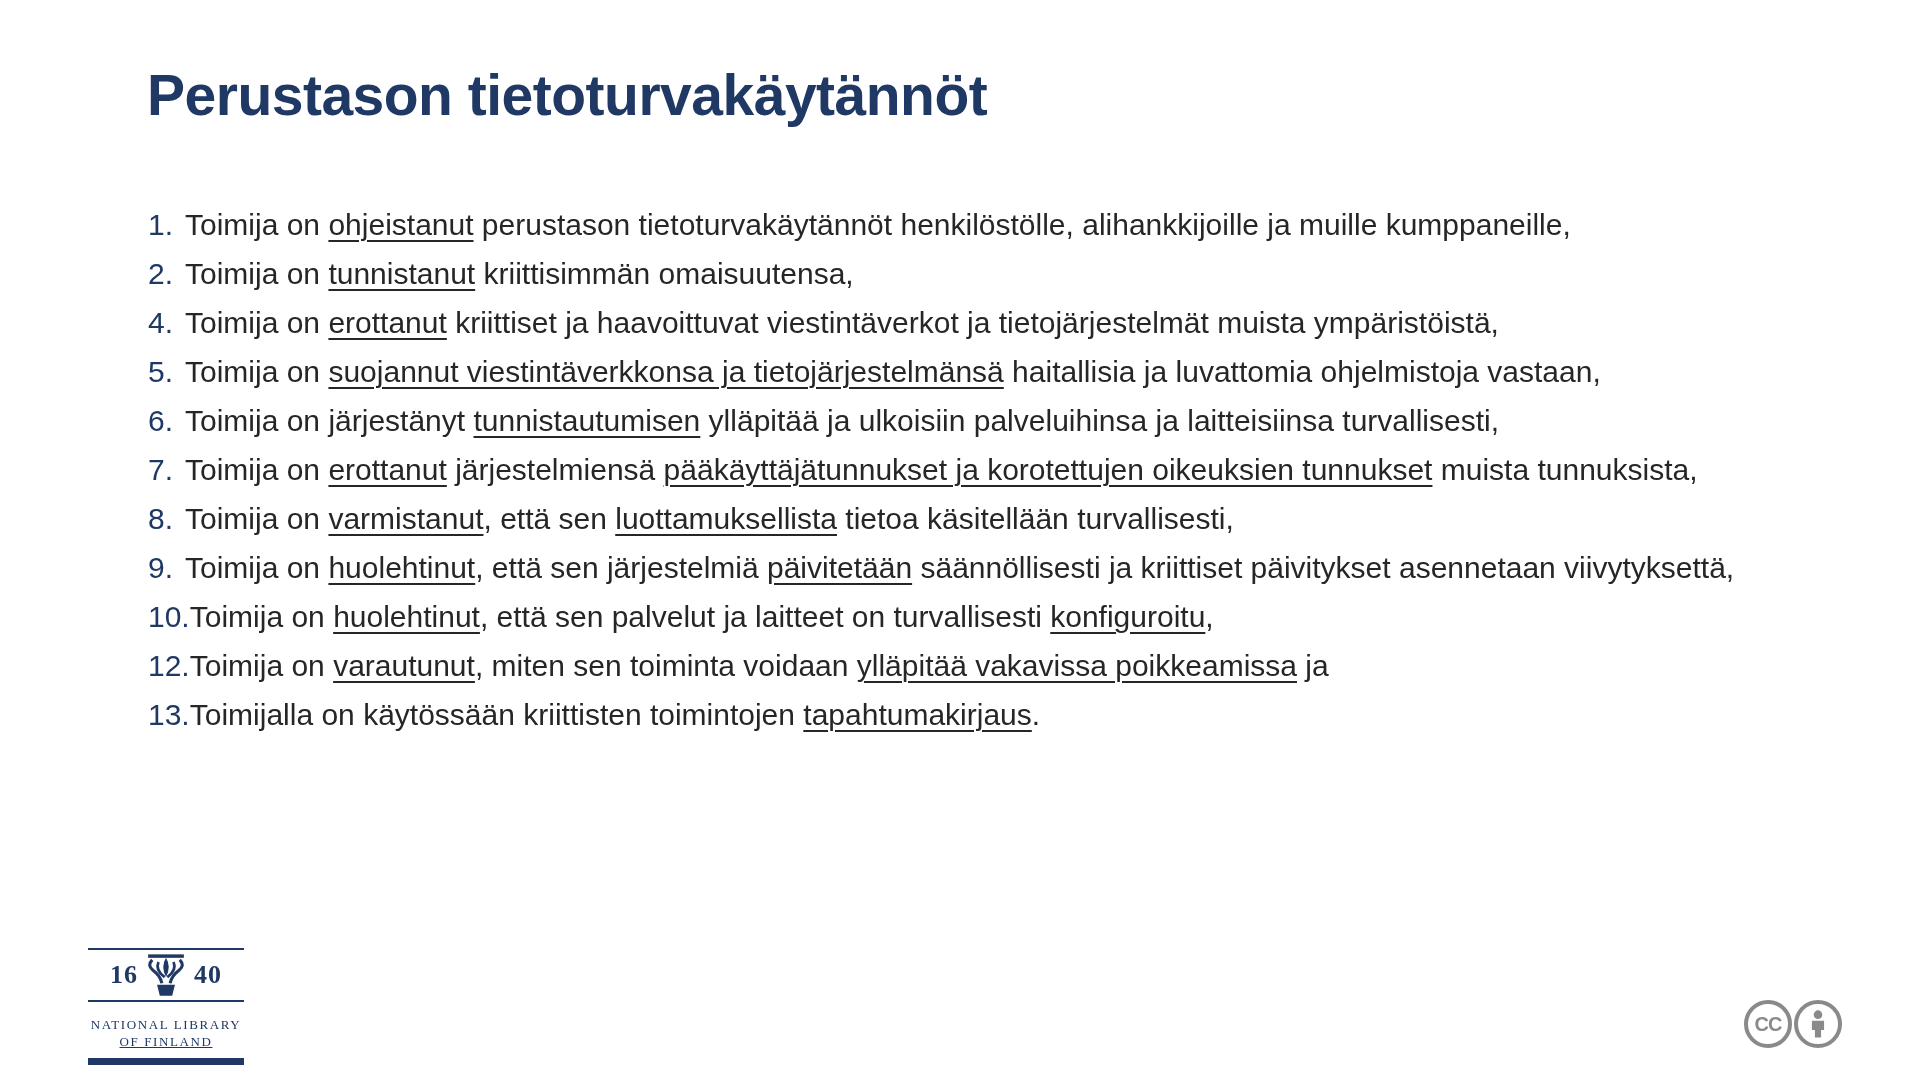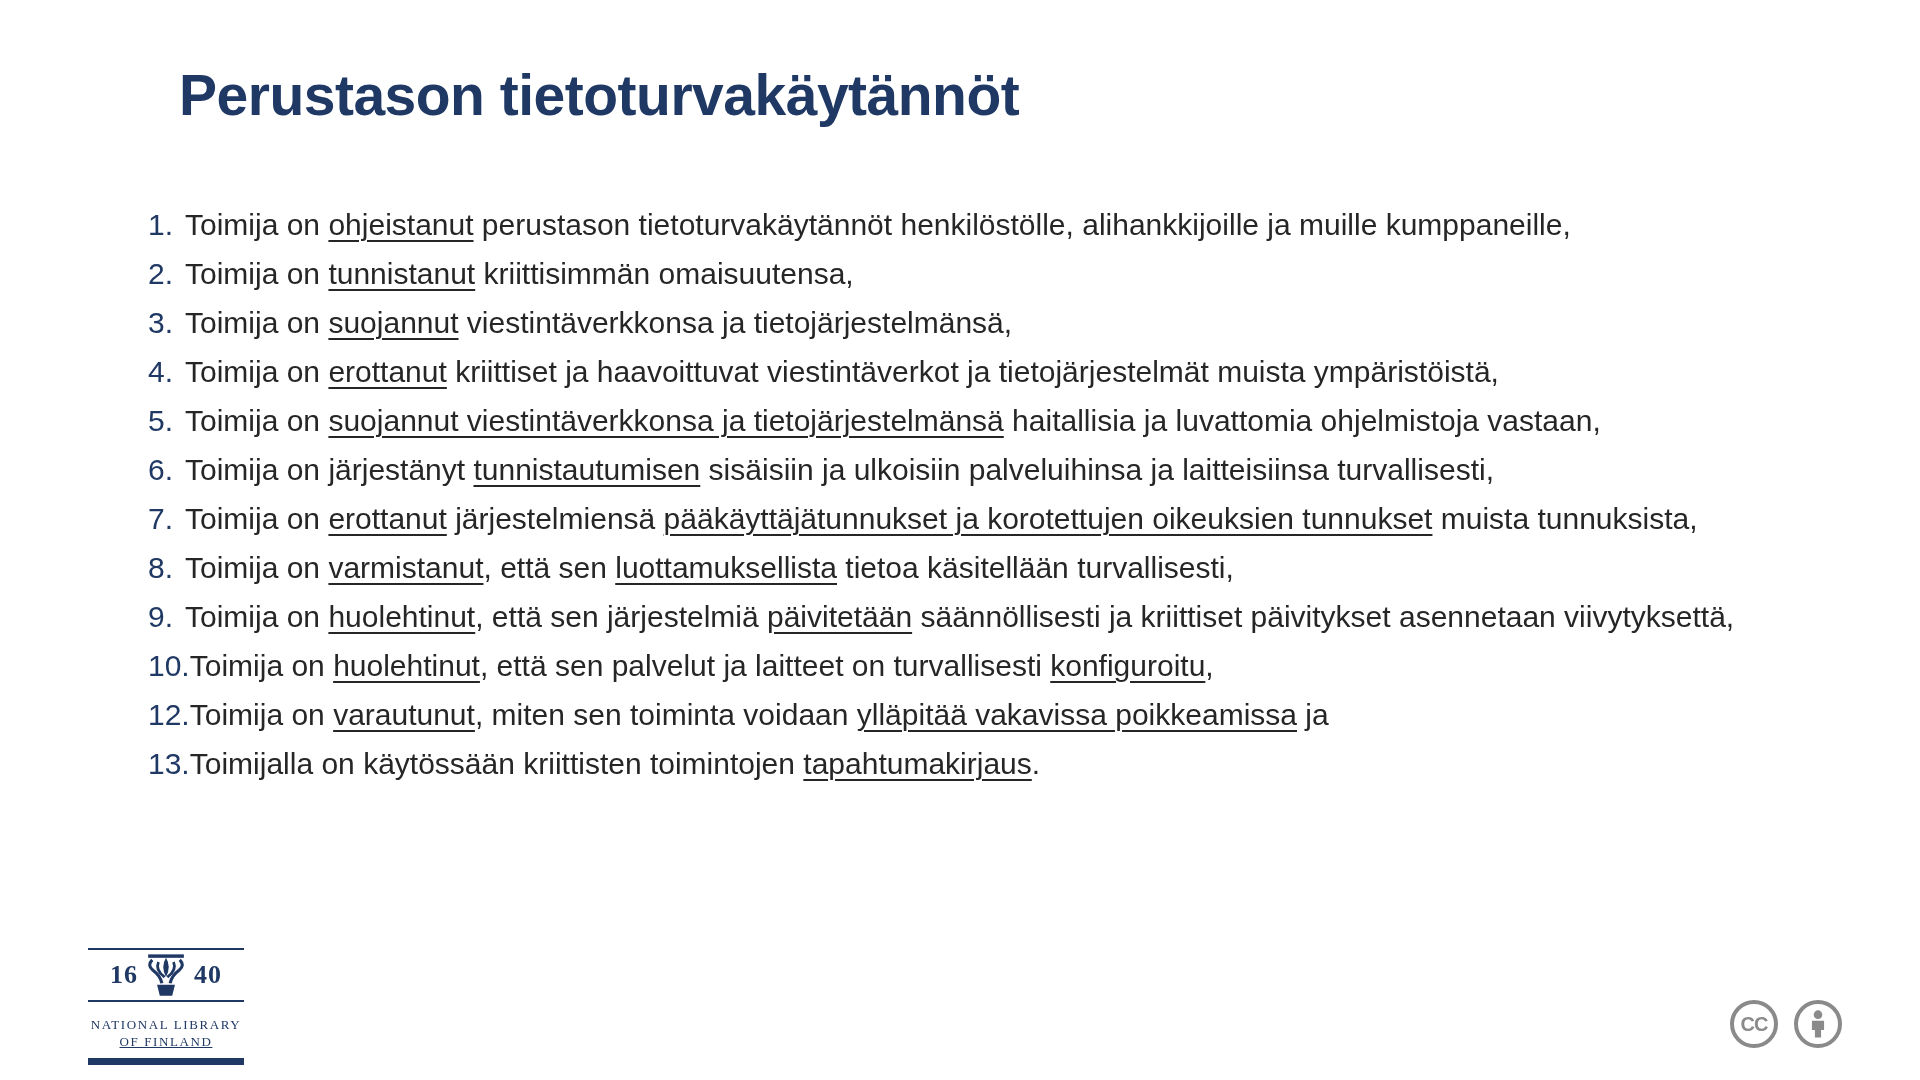--- a/index.html
+++ b/index.html
@@ -20,21 +20,20 @@
     overflow:hidden;
   }
   .title{
     position:absolute;
     left:147px;top:62px;
     font-size:57px;
     font-weight:bold;
     letter-spacing:-0.5px;
     color:var(--title_navy);
     white-space:nowrap;
-    margin-left:32px;
   }
   ol.practices{
     position:absolute;
     left:148px;top:200px;
     width:1740px;
     list-style:none;
   }
   ol.practices li{
     height:49px;
     line-height:49px;
@@ -89,21 +88,21 @@
     font-size:13px;letter-spacing:1.6px;
     line-height:17px;
     white-space:nowrap;
     text-decoration:underline;
   }
   .logo .bar{height:7px;background:var(--logo_navy);margin-top:8px;}
   
   .license{
     position:absolute;
     right:78px;top:1000px;
-    display:flex;gap:16px;align-items:center;
+    display:flex;gap:2px;align-items:center;
   }
   .badge{
     width:48px;height:48px;
     border:4.5px solid var(--license_gray);
     border-radius:50%;
     display:flex;align-items:center;justify-content:center;
     background:var(--background);
   }
   .badge .cc-text{
     font-size:20px;font-weight:bold;
@@ -114,24 +113,23 @@
 </head>
 <body>
 
 <div class="slide">
 
   <h1 class="title">Perustason tietoturvakäytännöt</h1>
 
   <ol class="practices">
       <li><span class="num">1.</span><span><span>Toimija on </span><span class="u">ohjeistanut</span><span> perustason tietoturvakäytännöt henkilöstölle, alihankkijoille ja muille kumppaneille,</span></span></li>
       <li><span class="num">2.</span><span><span>Toimija on </span><span class="u">tunnistanut</span><span> kriittisimmän omaisuutensa,</span></span></li>
-      <li><span class="num">3.</span><span><span>Toimija on </span><span class="u">suojannut</span><span> viestintäverkkonsa ja tietojärjestelmänsä,</span></span></li>
       <li><span class="num">4.</span><span><span>Toimija on </span><span class="u">erottanut</span><span> kriittiset ja haavoittuvat viestintäverkot ja tietojärjestelmät muista ympäristöistä,</span></span></li>
       <li><span class="num">5.</span><span><span>Toimija on </span><span class="u">suojannut viestintäverkkonsa ja tietojärjestelmänsä</span><span> haitallisia ja luvattomia ohjelmistoja vastaan,</span></span></li>
-      <li><span class="num">6.</span><span><span>Toimija on järjestänyt </span><span class="u">tunnistautumisen</span><span> sisäisiin ja ulkoisiin palveluihinsa ja laitteisiinsa turvallisesti,</span></span></li>
+      <li><span class="num">6.</span><span><span>Toimija on järjestänyt </span><span class="u">tunnistautumisen</span><span> ylläpitää ja ulkoisiin palveluihinsa ja laitteisiinsa turvallisesti,</span></span></li>
       <li><span class="num">7.</span><span><span>Toimija on </span><span class="u">erottanut</span><span> järjestelmiensä </span><span class="u">pääkäyttäjätunnukset ja korotettujen oikeuksien tunnukset</span><span> muista tunnuksista,</span></span></li>
       <li><span class="num">8.</span><span><span>Toimija on </span><span class="u">varmistanut</span><span>, että sen </span><span class="u">luottamuksellista</span><span> tietoa käsitellään turvallisesti,</span></span></li>
       <li><span class="num">9.</span><span><span>Toimija on </span><span class="u">huolehtinut</span><span>, että sen järjestelmiä </span><span class="u">päivitetään</span><span> säännöllisesti ja kriittiset päivitykset asennetaan viivytyksettä,</span></span></li>
       <li><span class="num">10.</span><span><span>Toimija on </span><span class="u">huolehtinut</span><span>, että sen palvelut ja laitteet on turvallisesti </span><span class="u">konfiguroitu</span><span>,</span></span></li>
       <li><span class="num">12.</span><span><span>Toimija on </span><span class="u">varautunut</span><span>, miten sen toiminta voidaan </span><span class="u">ylläpitää vakavissa poikkeamissa</span><span> ja</span></span></li>
       <li><span class="num">13.</span><span><span>Toimijalla on käytössään kriittisten toimintojen </span><span class="u">tapahtumakirjaus</span><span>.</span></span></li>
     </ol>
 
 
   <div class="logo">

